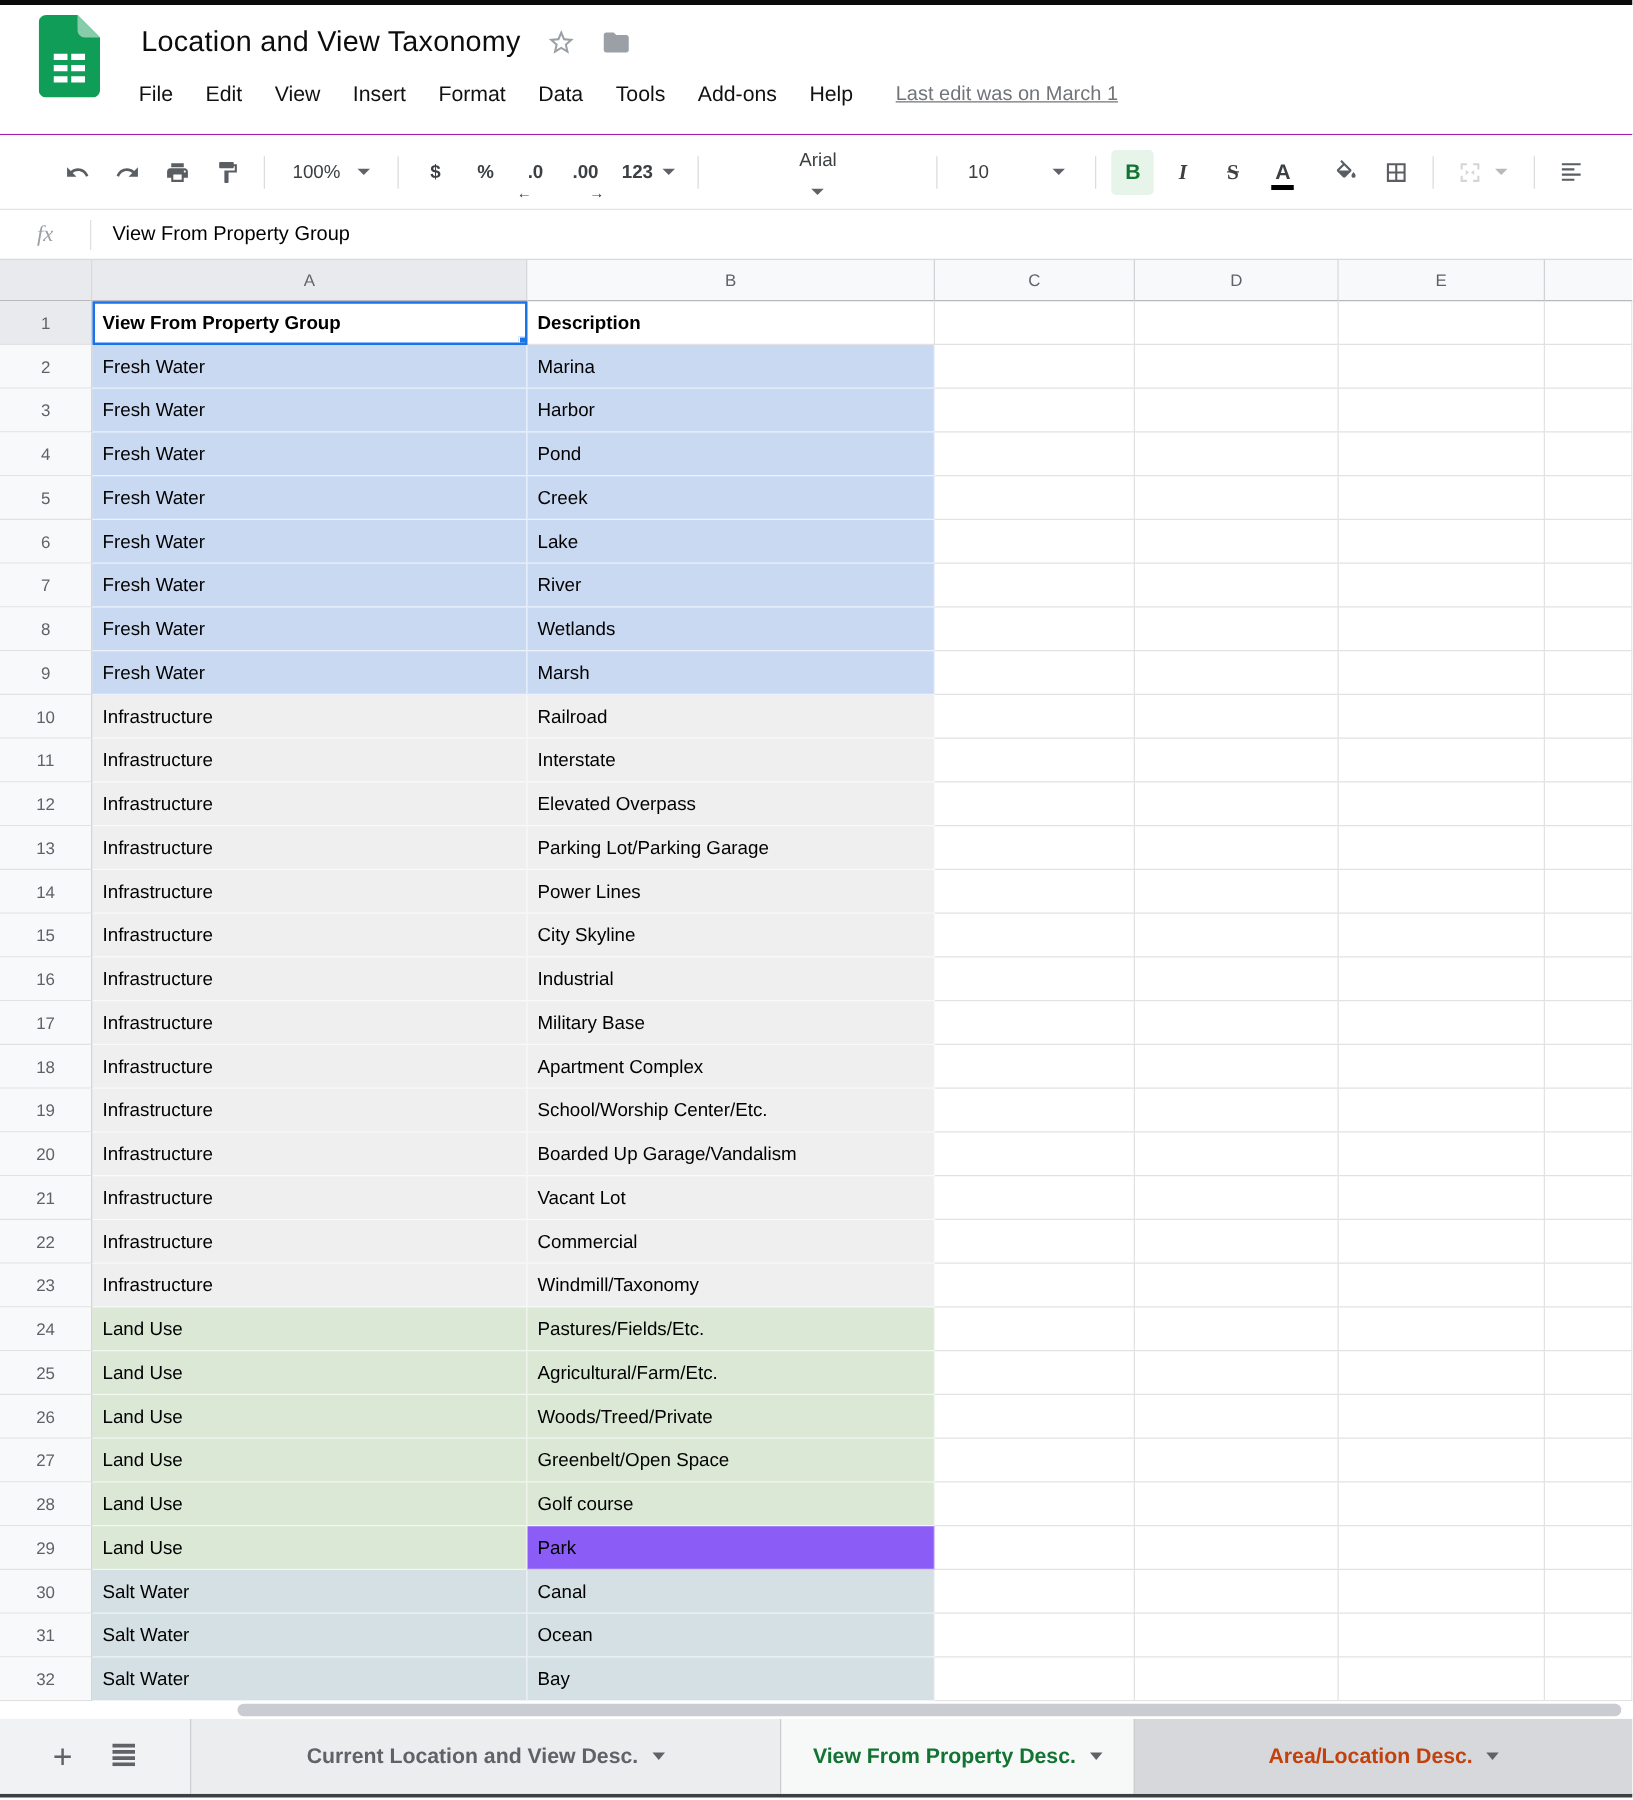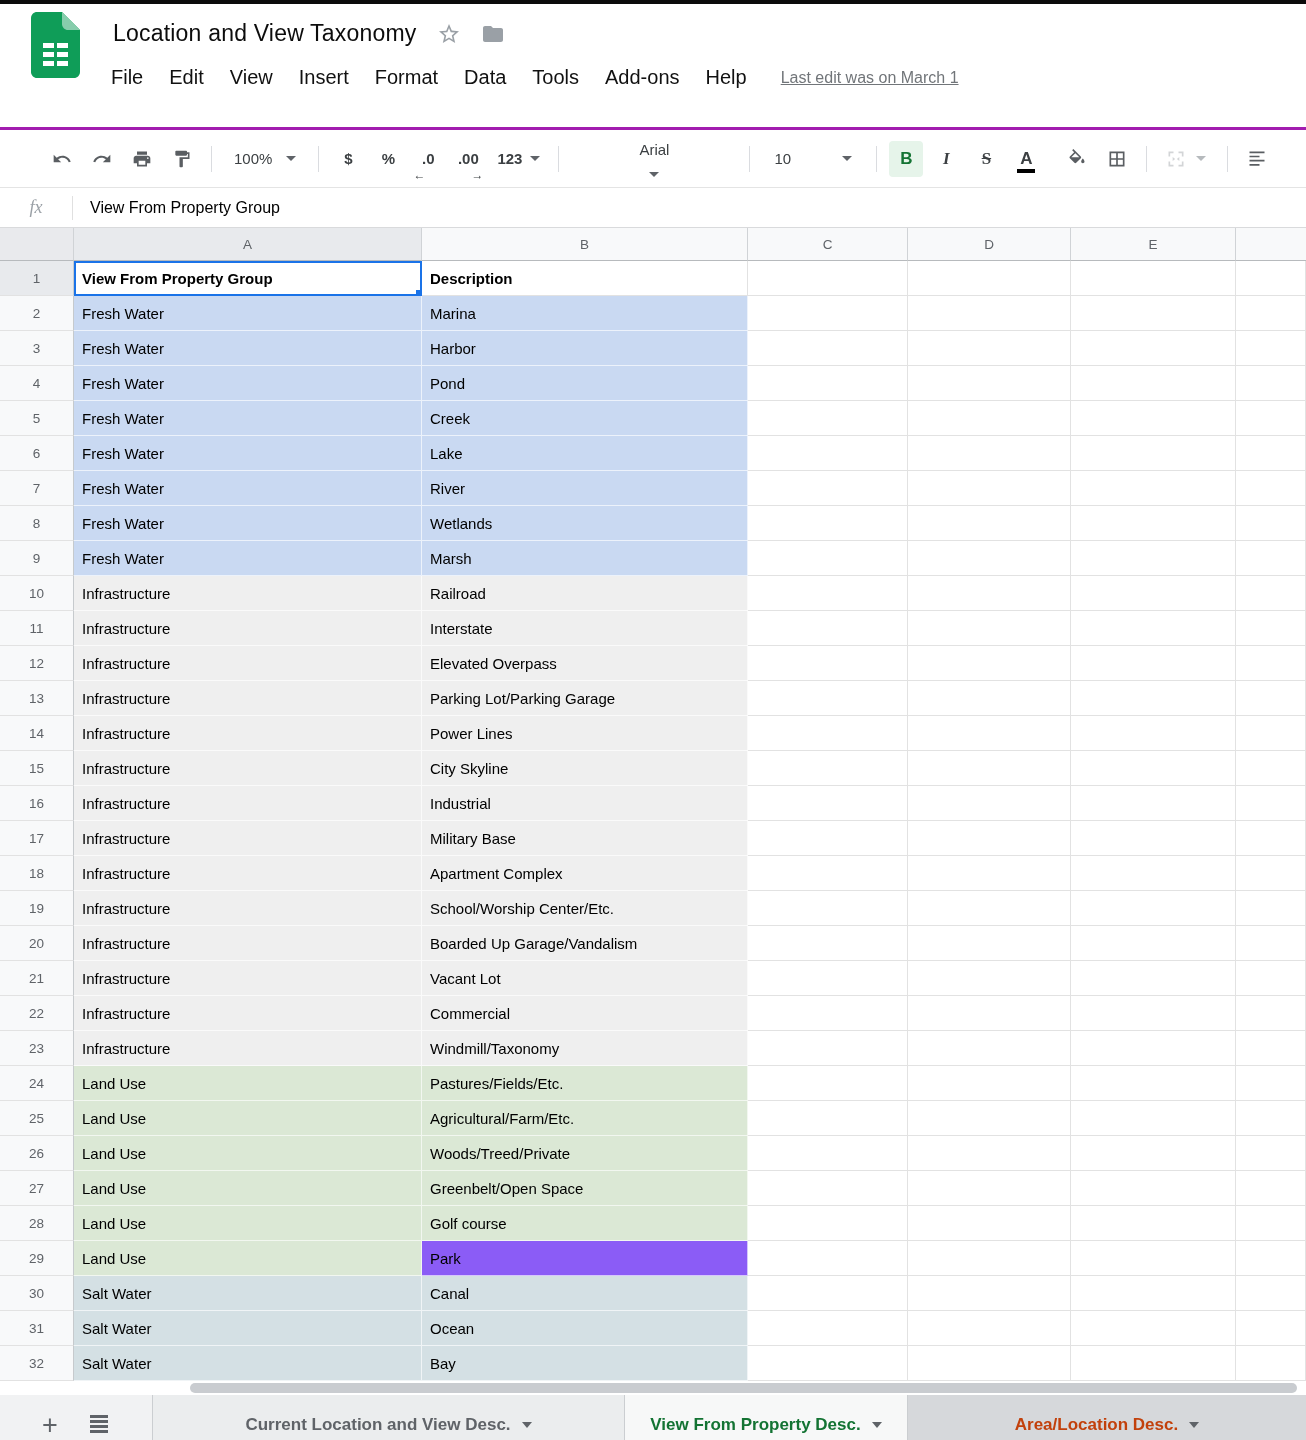--- a/index.html
+++ b/index.html
@@ -7,25 +7,25 @@
   .win-top{height:4px;background:#0b0b0b;}
   .win-bottom{height:3px;background:#3d4043;}
 
   
   .hdr{height:103px;position:relative;background:#fff;}
   .logo{position:absolute;left:31px;top:8px;width:49px;height:66px;}
   .title-row{position:absolute;left:113px;top:16px;display:flex;align-items:center;gap:20px;}
   .doc-title{font-size:23px;color:#0c0c0c;letter-spacing:.2px;}
   .icon-btn{display:flex;align-items:center;justify-content:center;}
   .menu-row{position:absolute;left:111px;top:62px;display:flex;align-items:center;}
-  .menu-item{font-size:20px;color:#111;margin-right:26px;cursor:default;}
+  .menu-item{font-size:17px;color:#111;margin-right:26px;cursor:default;}
   .last-edit{font-size:16px;color:#717579;text-decoration:underline;margin-left:8px;}
 
   
-  .toolbar{height:60px;border-top:3px solid #a21caf;display:flex;align-items:center;padding-left:42px;box-sizing:border-box;background:#fff;margin-top:20px;}
+  .toolbar{height:60px;border-top:1px solid #a21caf;display:flex;align-items:center;padding-left:42px;box-sizing:border-box;background:#fff;}
   .tb-btn{min-width:34px;height:36px;display:flex;align-items:center;justify-content:center;color:#494c50;font-size:15px;border-radius:4px;margin:0 3px;position:relative;}
   .tb-btn svg{display:block;}
   .tb-sep{width:1px;height:26px;background:#dadce0;margin:0 9px;}
   .caret{width:0;height:0;border-left:5px solid transparent;border-right:5px solid transparent;border-top:5px solid #5f6368;display:inline-block;}
   .zoom-box{display:flex;align-items:center;gap:14px;padding:0 10px;color:#3c4043;font-size:15px;}
   .num-btn{font-size:15px;color:#3c4043;font-weight:700;}
   .dec{position:relative;}
   .dec .dir{position:absolute;font-size:12px;font-weight:400;bottom:-5px;}
   .dec .dir.l{left:2px;} .dec .dir.r{right:2px;}
   .fmt-box{display:flex;align-items:center;gap:8px;padding:0 6px;}

